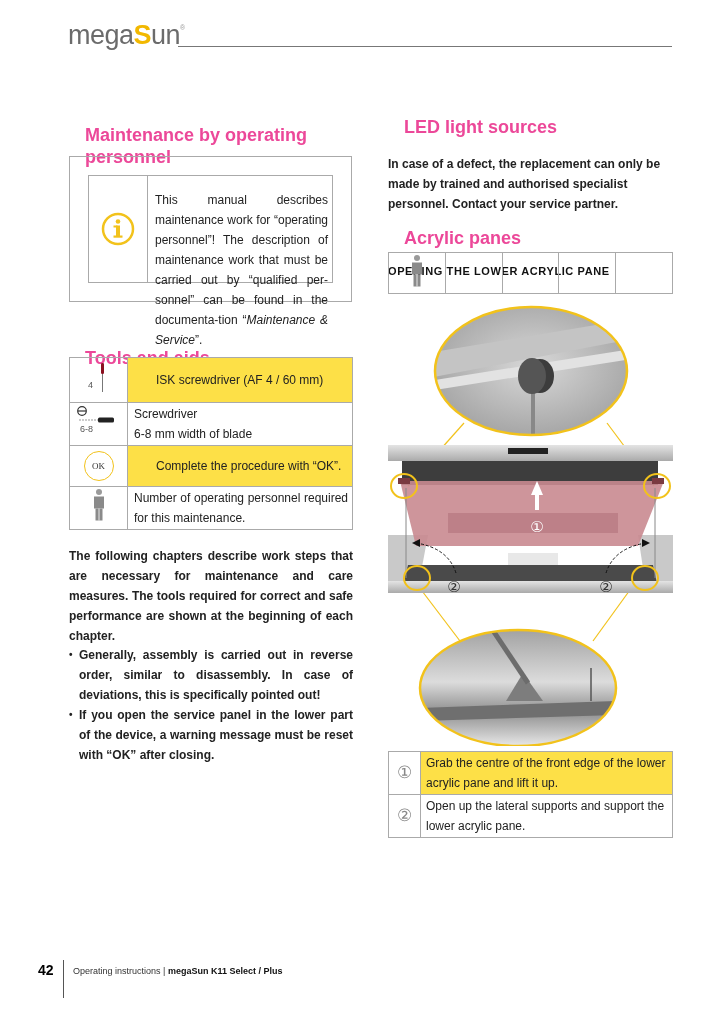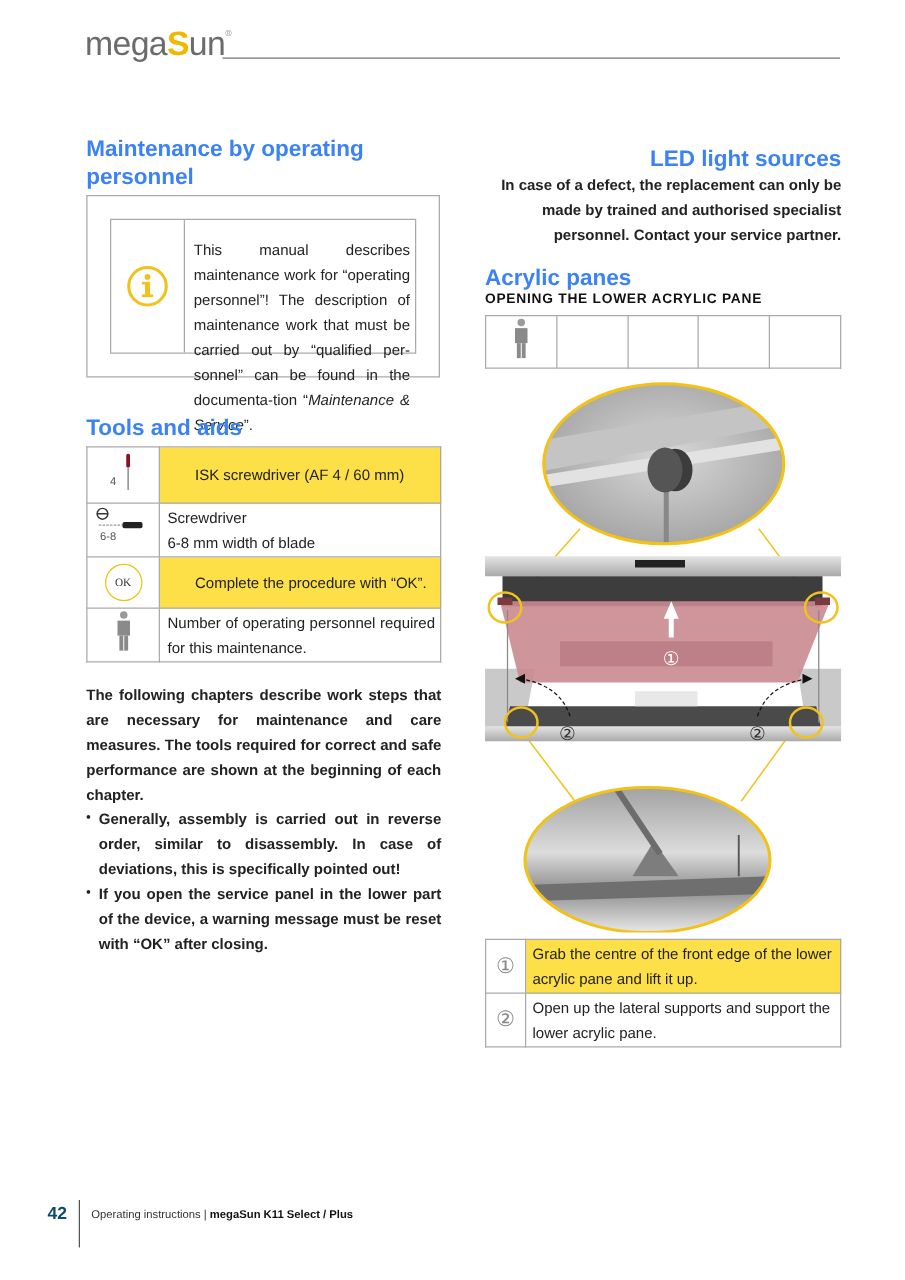--- a/index.html
+++ b/index.html
@@ -4,21 +4,21 @@
 <style>
   html, body { margin:0; padding:0; background:#fff; }
   body { width:724px; height:1024px; position:relative; overflow:hidden;
          font-family:"Liberation Sans", sans-serif; color:#222; }
   .logo { position:absolute; left:68px; top:20px; font-size:27px; letter-spacing:-0.5px;
           color:#6b6b6b; font-weight:normal; }
   .logo .s { color:#f2b800; font-weight:bold; }
   .logo sup { font-size:7px; color:#999; vertical-align:top; position:relative; top:4px; }
   .header-rule { position:absolute; left:178px; top:46px; width:494px; height:1px; background:#777; }
 
-  h2 { margin:0; color:#3b82f6; font-size:18px; font-weight:bold; line-height:22px; }
+  h2 { margin:16px; color:#ec4899; font-size:18px; font-weight:bold; line-height:22px; }
   .col-left { position:absolute; left:69px; width:284px; }
   .col-right { position:absolute; left:388px; width:285px; }
   p, li { font-size:12px; line-height:20px; margin:0;font-weight:bold; }
   .justify { text-align:justify; }
 
   .info-box { position:absolute; left:69px; top:156px; width:283px; height:146px;
               border:1px solid #aaa; padding:18px; box-sizing:border-box; }
   .info-inner { display:flex; width:100%; height:100%; border:1px solid #aaa; box-sizing:border-box; }
   .info-icon-cell { width:58px; border-right:1px solid #aaa; display:flex; align-items:center; justify-content:center; }
   .info-text-cell { flex:1; padding:14px 4px 4px 7px; font-size:12px; line-height:20px; text-align:justify; }
@@ -38,21 +38,21 @@
   ul.bullets li::before { content:"•"; position:absolute; left:0; top:0; font-size:10px; }
 
   .figure { position:absolute; left:388px; top:303px; width:285px; height:443px; }
 
   table.steps { position:absolute; left:388px; top:751px; width:285px; border-collapse:collapse; }
   table.steps td { border:1px solid #aaa; font-size:12px; line-height:20px; }
   table.steps td.n { width:29px; text-align:center; color:#888; font-size:17px; }
   table.steps td.t { padding:1px 4px 1px 5px; }
   table.steps tr.hl td.t { background:#fde047; }
 
-  .footer-num { position:absolute; left:38px; top:962px; font-size:14px; font-weight:bold; color:#0c4a6e; }
+  .footer-num { position:absolute; left:38px; top:962px; font-size:14px; font-weight:bold; color:#000000; }
   .footer-rule { position:absolute; left:63px; top:960px; width:1px; height:38px; background:#555; }
   .footer-text { position:absolute; left:73px; top:966px; font-size:9px; color:#333; }
   .footer-text b { color:#111; }
 </style>
 </head>
 <body>
 
 <div class="logo"><span>mega</span><span class="s">S</span><span>un</span><sup>®</sup></div>
 <div class="header-rule"></div>
 
@@ -126,21 +126,21 @@
 <div class="col-left" style="top:546px;">
   <p class="justify">The following chapters describe work steps that are necessary for maintenance and care measures. The tools required for correct and safe performance are shown at the beginning of each chapter.</p>
 </div>
 <div class="col-left" style="top:645px;">
   <ul class="bullets">
     <li>Generally, assembly is carried out in reverse order, similar to disassembly. In case of deviations, this is specifically pointed out!</li>
     <li>If you open the service panel in the lower part of the device, a warning message must be reset with “OK” after closing.</li>
   </ul>
 </div>
 
-<div class="col-right" style="top:116px;text-align:right;">
+<div class="col-right" style="top:100px;">
   <h2>LED light sources</h2>
   <p>In case of a defect, the replacement can only be made by trained and authorised specialist personnel. Contact your service partner.</p>
 </div>
 
 <div class="col-right" style="top:211px;">
   <h2>Acrylic panes</h2>
   <div class="sub">OPENING THE LOWER ACRYLIC PANE</div>
 </div>
 <table class="persons">
   <tbody>

